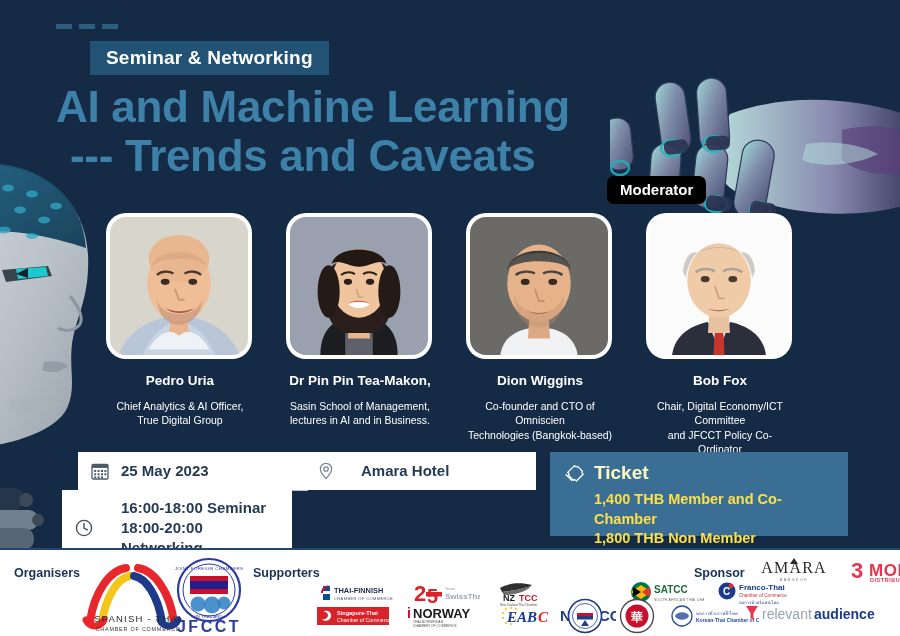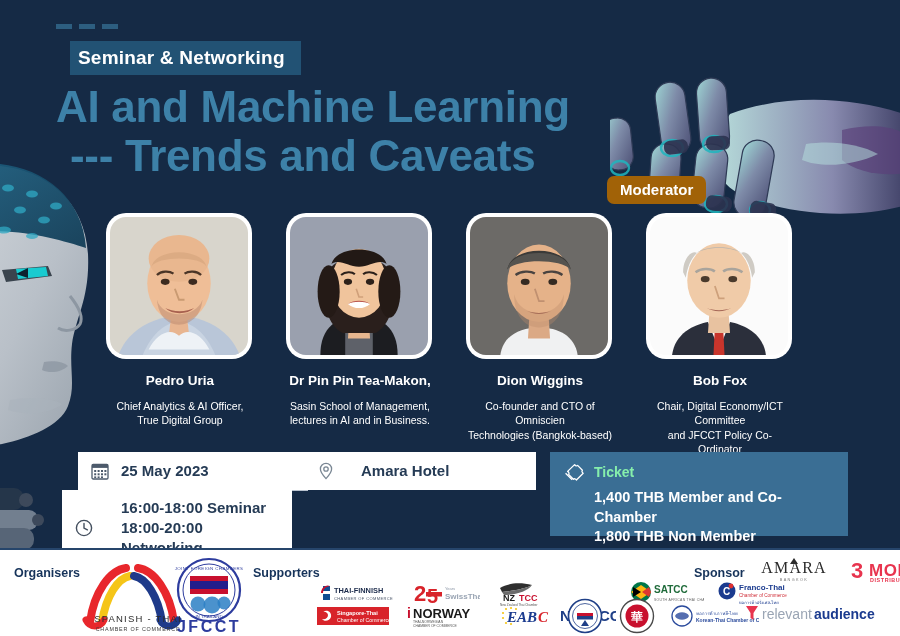--- a/index.html
+++ b/index.html
@@ -58,48 +58,48 @@
   .dash-row i {
     display: block;
     width: 16px;
     height: 5px;
     background: #2d5e80;
   }
 
   
   .kicker {
     position: absolute;
-    left: 70px;
+    left: 90px;
     top: 41px;
     background: #225274;
     color: #ffffff;
     font-size: 19px;
     font-weight: bold;
     letter-spacing: .2px;
-    padding: 7px 16px 8px 8px;
+    padding: 7px 16px 8px 16px;
     line-height: 1;
   }
   .title {
     position: absolute;
     left: 56px;
     top: 82px;
     width: 640px;
     color: #3d81a8;
     font-size: 44px;
     font-weight: bold;
     line-height: 1.12;
     letter-spacing: -0.3px;
   }
   .title .line2 { display: block; padding-left: 14px; }
 
   .moderator-badge {
     position: absolute;
     left: 607px;
     top: 176px;
-    background: #a16207;
+    background: #000000;
     color: #ffffff;
     font-size: 15px;
     font-weight: bold;
     padding: 6px 13px 7px 13px;
     border-radius: 7px;
     line-height: 1;
   }
 
   
   .speakers {
@@ -202,28 +202,28 @@
     background: #3a6e94;
     box-sizing: border-box;
     padding: 10px 14px;
   }
   .ticket-head {
     display: flex;
     align-items: center;
     gap: 10px;
   }
   .ticket-label {
-    color: #86efac;
-    font-size: 14px;
+    color: #fef9c3;
+    font-size: 19px;
     font-weight: bold;
   }
   .ticket-prices {
     margin-top: 6px;
     padding-left: 30px;
-    color: #ffffff;
+    color: #fde047;
     font-size: 14.5px;
     font-weight: bold;
     line-height: 1.35;
     white-space: pre-line;
   }
 
   
   .footer {
     position: absolute;
     left: 0;

